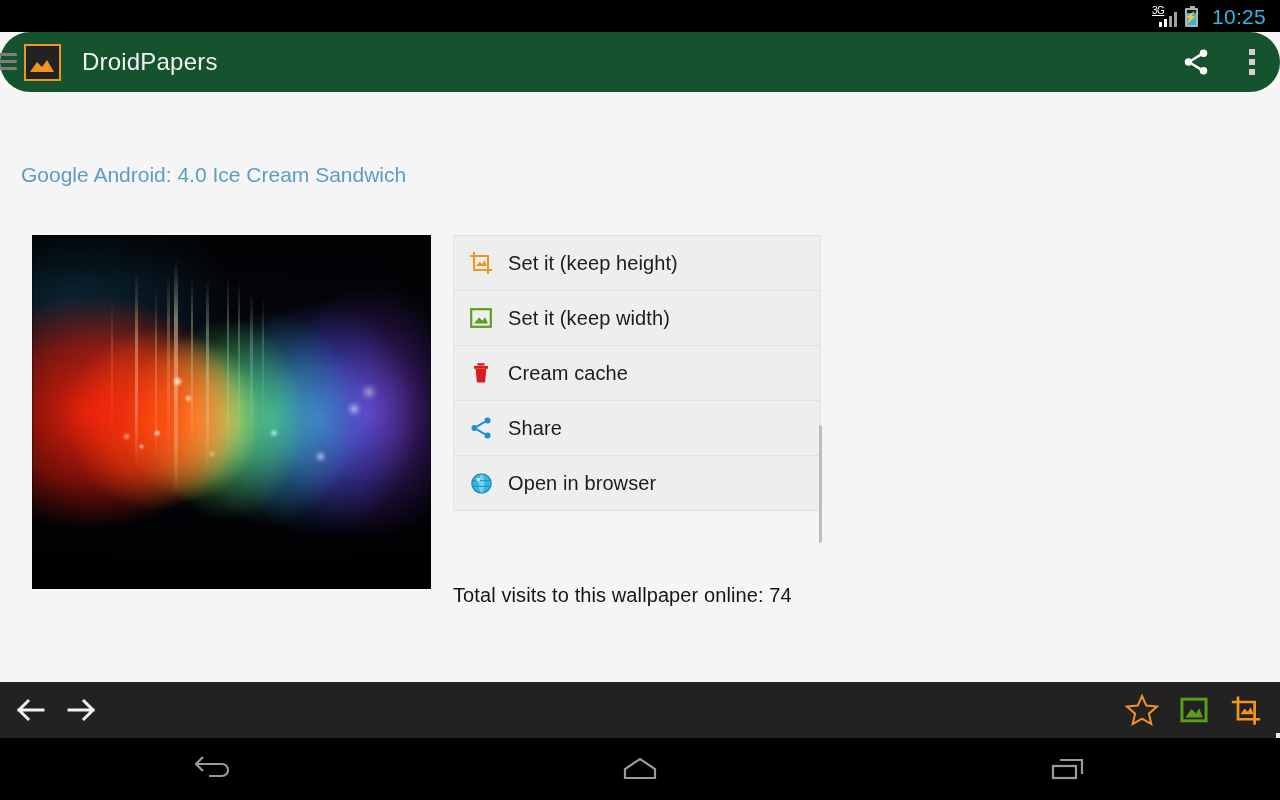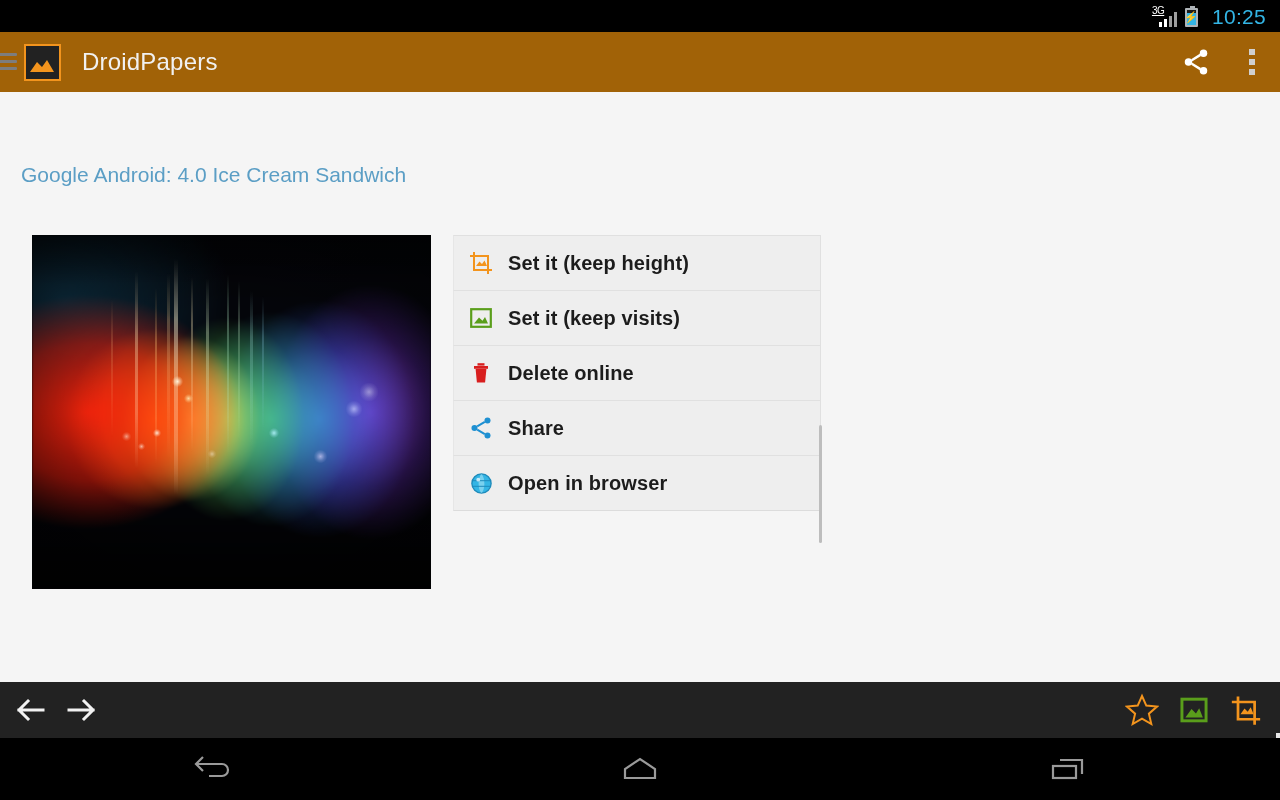--- a/index.html
+++ b/index.html
@@ -37,21 +37,21 @@
   .sb-batt:before{
     content:""; position:absolute; top:-4px; left:3px; width:5px; height:2px; background:#aeb4b8;
   }
   .sb-batt-fill{ position:absolute; left:0; right:0; bottom:0; height:80%; background:#33b5e5; }
   .sb-bolt{ position:relative; z-index:2; font-size:11px; color:#ffffff; line-height:1; }
   .sb-clock { font-size:21px; color:#33b5e5; line-height:21px; margin-left:7px; letter-spacing:.3px; }
 
   
   #action-bar {
     position:absolute; left:0; top:32px; width:1280px; height:60px;
-    background:#a16207; display:flex; align-items:center;
+    background:#14532d; display:flex; align-items:center;border-radius:30px;
   }
   #drawer-hint { width:19px; height:28px; position:relative; flex:0 0 auto; margin-left:-2px; }
   #drawer-hint i { position:absolute; left:0; width:19px; height:3px; background:#7d7d7d; border-radius:1px; }
   #drawer-hint i:nth-child(1){ top:5px; }
   #drawer-hint i:nth-child(2){ top:12px; }
   #drawer-hint i:nth-child(3){ top:19px; }
   #app-icon {
     flex:0 0 auto; margin-left:7px; width:37px; height:37px;
     border:2.5px solid #f3941d; background:#222; position:relative; overflow:hidden;
   }
@@ -142,21 +142,20 @@
   }
 
   
   #options { position:absolute; left:453px; top:143px; width:368px; }
   .opt {
     position:relative; height:56px; background:#eeeeee;
     display:flex; align-items:center;
     border-top:1px solid #e0e0e0; border-bottom:1px solid #dcdcdc;
     border-left:1px solid #e6e6e6; border-right:1px solid #e0e0e0;
     margin-bottom:-1px;
-    font-weight:bold;
   }
   .opt-icon { flex:0 0 auto; width:54px; display:flex; align-items:center; justify-content:center; }
   .opt-label { font-size:20px; color:#1c1c1c; letter-spacing:.1px; }
   #scrollbar {
     position:absolute; left:819px; top:333px; width:3px; height:118px;
     background:#bdbdbd; border-radius:2px;
   }
   #visits {
     position:absolute; left:453px; top:492px; font-size:20px; color:#161616; letter-spacing:.1px;
   }
@@ -267,33 +266,33 @@
         <span class="opt-label">Set it (keep height)</span>
       </div>
 
       <div class="opt">
         <span class="opt-icon">
           <svg width="26" height="26" viewBox="0 0 26 26" aria-hidden="true">
             <rect x="3.2" y="4.2" width="19.6" height="17.6" stroke="#5a9e1b" stroke-width="2.2" fill="none"></rect>
             <path d="M6 18.6 L11 12.5 L14.5 15.8 L17 12 L20 18.6 Z" fill="#5a9e1b"></path>
           </svg>
         </span>
-        <span class="opt-label">Set it (keep visits)</span>
+        <span class="opt-label">Set it (keep width)</span>
       </div>
 
 
       <div class="opt">
         <span class="opt-icon">
           <svg width="26" height="26" viewBox="0 0 26 26" aria-hidden="true">
             <rect x="9.5" y="3.2" width="7" height="2.4" fill="#d81e1e"></rect>
             <rect x="6" y="6" width="14" height="2.8" fill="#d81e1e"></rect>
             <path d="M7.6 9 H18.4 L17.1 22.6 H8.9 Z" fill="#d81e1e"></path>
           </svg>
         </span>
-        <span class="opt-label">Delete online</span>
+        <span class="opt-label">Cream cache</span>
       </div>
 
       <div class="opt">
         <span class="opt-icon">
           <svg width="26" height="26" viewBox="0 0 24 24" aria-hidden="true">
             <circle cx="18" cy="5" r="2.8" fill="#1e90d2"></circle>
             <circle cx="6" cy="12" r="2.8" fill="#1e90d2"></circle>
             <circle cx="18" cy="19" r="2.8" fill="#1e90d2"></circle>
             <path d="M8.5 10.6 L15.5 6.4 M8.5 13.4 L15.5 17.6" stroke="#1e90d2" stroke-width="1.9" fill="none"></path>
           </svg>
@@ -309,20 +308,21 @@
             <path d="M3.4 10 H22.6 M3.4 16 H22.6" stroke="#1e8bbb" stroke-width="1.2" fill="none" opacity=".8"></path>
             <circle cx="9.6" cy="9" r="2" fill="#e8f8ff" opacity=".8"></circle>
           </svg>
         </span>
         <span class="opt-label">Open in browser</span>
       </div>
     </div>
 
     <div id="scrollbar"></div>
 
+    <div id="visits">Total visits to this wallpaper online: 74</div>
   </div>
 
   <div id="bottom-bar">
 
     <div class="bb-btn" style="margin-left:4px;">
       <svg width="34" height="34" viewBox="0 0 34 34" aria-hidden="true">
         <path d="M30 17 H6 M15 8 L6 17 L15 26" stroke="#f2f2f2" stroke-width="3" fill="none" stroke-linecap="square"></path>
       </svg>
     </div>
 

